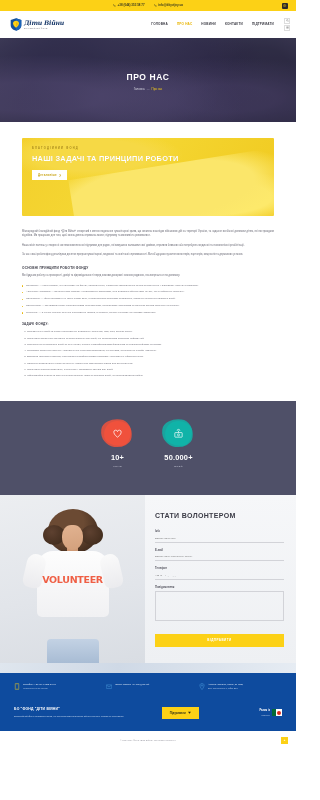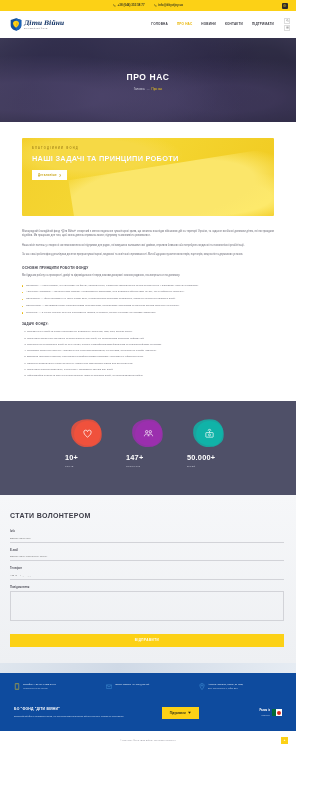--- a/index.html
+++ b/index.html
@@ -152,21 +152,21 @@
   .tasks-h {
     font-size: 3px; font-weight: 700; color: #3b3b46;
     margin: 7px 0 4px; text-transform: uppercase; letter-spacing: .2px;
   }
 
   
   .stats {
     background: #4f5068; padding: 20px 10px 26px;
     display: flex; justify-content: center; gap: 17px;
   }
-  .stat { text-align: left; width: 44px; }
+  .stat { text-align: center; width: 44px; }
   .stat-blob {
     width: 27px; height: 25px; margin: 0 auto 6px; position: relative;
     display: flex; align-items: center; justify-content: center;
   }
   .blob-shape {
     position: absolute; inset: 0;
     border-radius: 46% 54% 40% 60% / 55% 42% 58% 45%;
     transform: rotate(-6deg);
   }
   .blob-shape::after {
@@ -435,53 +435,49 @@
       <span class="stat-ico">
         <svg viewBox="0 0 24 24">
             <path d="M12 20S4 14.5 4 9.5A4 4 0 0112 8a4 4 0 018 1.5C20 14.5 12 20 12 20z" fill="none" stroke="#fff" stroke-width="1.6"></path>
           </svg>
       </span>
     </div>
     <div class="stat-num">10+</div>
     <div class="stat-lbl">РОКІВ</div>
   </div>
 
-  <div class="stat">
-    <div class="stat-blob">
-      <span class="blob-shape" style="background:#9b2fae"></span>
-      <span class="stat-ico">
-        <svg viewBox="0 0 24 24">
-            <circle cx="8" cy="8" r="2.6" fill="none" stroke="#fff" stroke-width="1.5"></circle>
-            <circle cx="16" cy="8" r="2.6" fill="none" stroke="#fff" stroke-width="1.5"></circle>
-            <path d="M3 18c0-3 2.2-5 5-5s5 2 5 5M11 18c0-3 2.2-5 5-5s5 2 5 5" fill="none" stroke="#fff" stroke-width="1.5"></path>
-          </svg>
-      </span>
-    </div>
-    <div class="stat-num">147+</div>
-    <div class="stat-lbl">ПРОЄКТІВ</div>
-  </div>
 
   <div class="stat">
     <div class="stat-blob">
       <span class="blob-shape" style="background:#10b3a8"></span>
       <span class="stat-ico">
         <svg viewBox="0 0 24 24">
             <rect x="4" y="10" width="16" height="10" rx="1" fill="none" stroke="#fff" stroke-width="1.5"></rect>
             <path d="M12 10V6M9 6a3 3 0 013-3 3 3 0 013 3" fill="none" stroke="#fff" stroke-width="1.5"></path>
             <circle cx="12" cy="15" r="2.2" fill="none" stroke="#fff" stroke-width="1.4"></circle>
           </svg>
       </span>
     </div>
     <div class="stat-num">50.000+</div>
     <div class="stat-lbl">ДІТЕЙ</div>
   </div>
 
 </div>
 
 <div class="vol">
+  <div class="vol-photo">
+    <div class="ph-person">
+      <span class="ph-hair"></span>
+      <span class="ph-face"></span>
+      <span class="ph-neck"></span>
+      <span class="ph-shirt"></span>
+      <span class="ph-jeans"></span>
+      <span class="ph-word">VOLUNTEER</span>
+    </div>
+  </div>
 
   <div class="vol-right">
     <div class="vol-title">СТАТИ ВОЛОНТЕРОМ</div>
 
     <div class="field">
       <label class="field-lbl">Ім'я</label>
       <input class="field-inp" type="text" placeholder="Введіть ваше ім'я" style="">
     </div>
 
     <div class="field">

